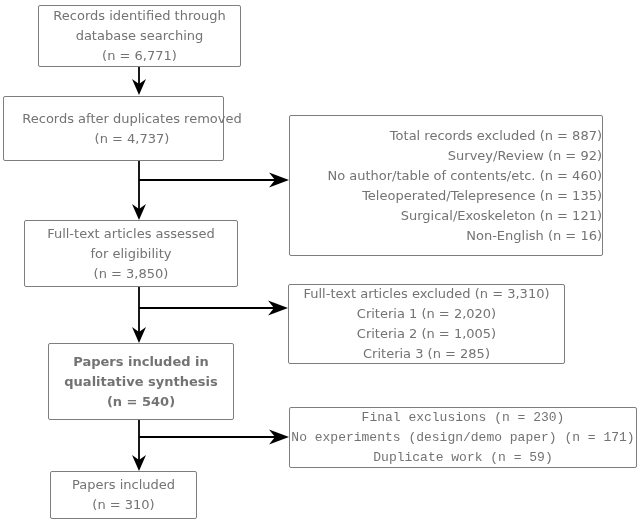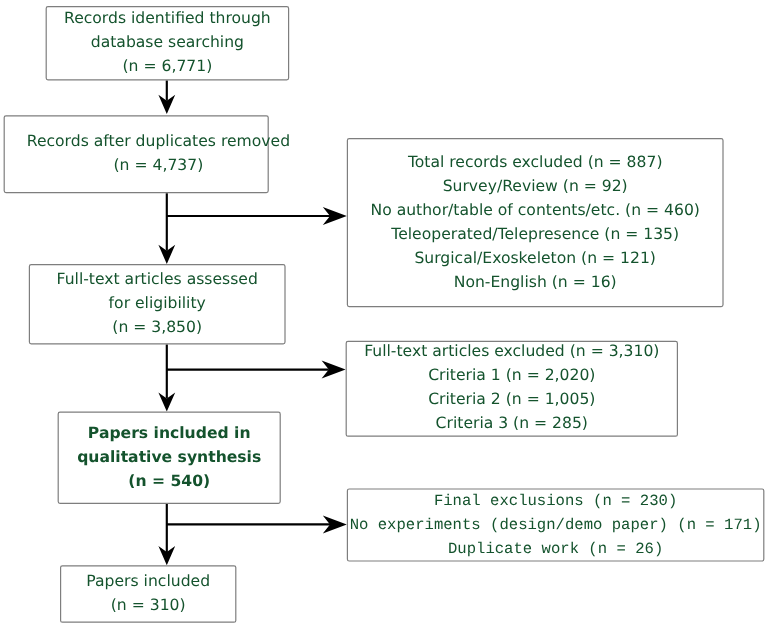--- a/index.html
+++ b/index.html
@@ -2,21 +2,21 @@
 <html><head>
 <meta charset="utf-8">
 <style>
   html, body { margin: 0; padding: 0; background: #ffffff; }
   #stage {
     position: relative;
     width: 640px;
     height: 524px;
     background: #ffffff;
     font-family: "DejaVu Sans", "Liberation Sans", sans-serif;
-    color: #14532d;
+    color: #737373;
     overflow: hidden;
   }
   .box {
     position: absolute;
     border: 1.5px solid #7e7e7e;
     border-radius: 2px;
     background: #ffffff;
     display: flex;
     flex-direction: column;
     align-items: center;
@@ -100,35 +100,35 @@
     <div class="line">Papers included in</div>
     <div class="line">qualitative synthesis</div>
     <div class="line">(n = 540)</div>
   </div>
 
   <div class="box" style="left:50px; top:471px; width:147px; height:48px;">
     <div class="line">Papers included</div>
     <div class="line">(n = 310)</div>
   </div>
 
-  <div class="box" style="left:289px; top:115px; width:314px; height:141px;">
+  <div class="box" style="left:289px; top:115px; width:314px; height:141px;align-items:flex-end;">
     <div class="line">Total records excluded (n = 887)</div>
     <div class="line">Survey/Review (n = 92)</div>
     <div class="line">No author/table of contents/etc. (n = 460)</div>
     <div class="line">Teleoperated/Telepresence (n = 135)</div>
     <div class="line">Surgical/Exoskeleton (n = 121)</div>
     <div class="line">Non-English (n = 16)</div>
   </div>
 
   <div class="box" style="left:288px; top:268px; width:277px; height:80px;margin-top:16px;">
     <div class="line">Full-text articles excluded (n = 3,310)</div>
     <div class="line">Criteria 1 (n = 2,020)</div>
     <div class="line">Criteria 2 (n = 1,005)</div>
     <div class="line">Criteria 3 (n = 285)</div>
   </div>
 
   <div class="box" style="left:289px; top:407px; width:348px; height:61px;font-family:Liberation Mono, monospace;">
     <div class="line">Final exclusions (n = 230)</div>
     <div class="line">No experiments (design/demo paper) (n = 171)</div>
-    <div class="line">Duplicate work (n = 26)</div>
+    <div class="line">Duplicate work (n = 59)</div>
   </div>
 
 </div>
 
 </body></html>

